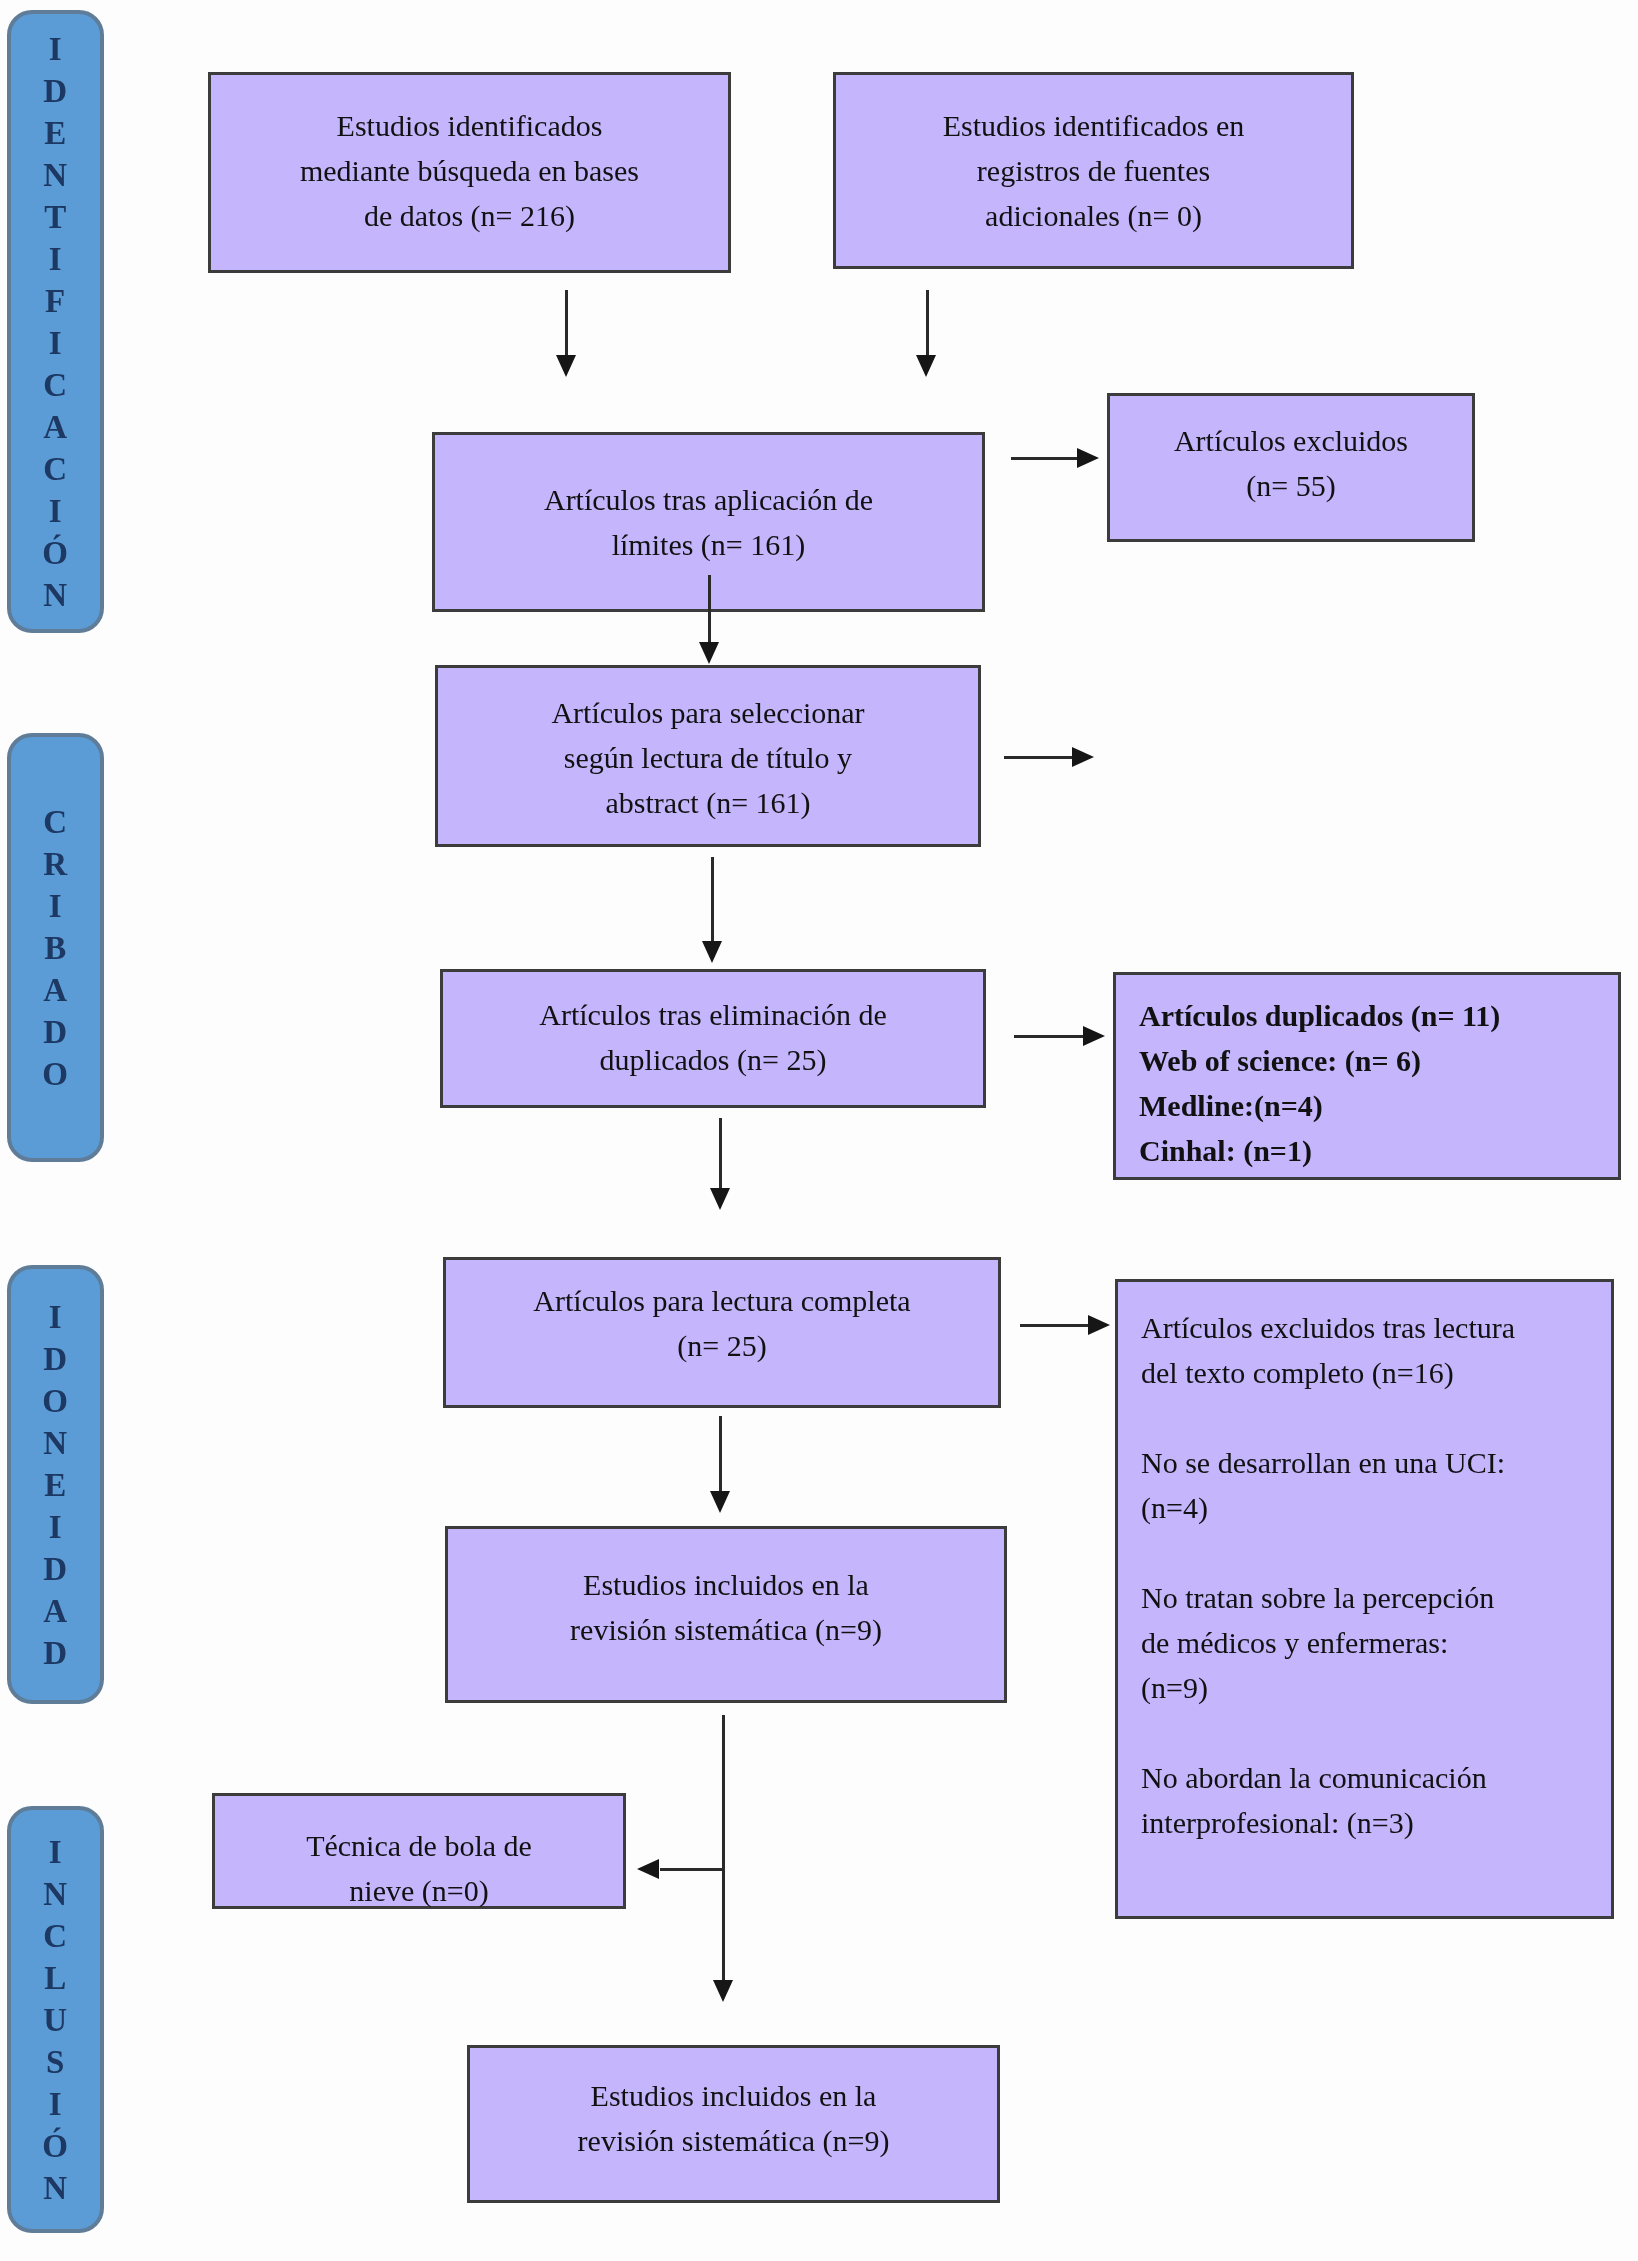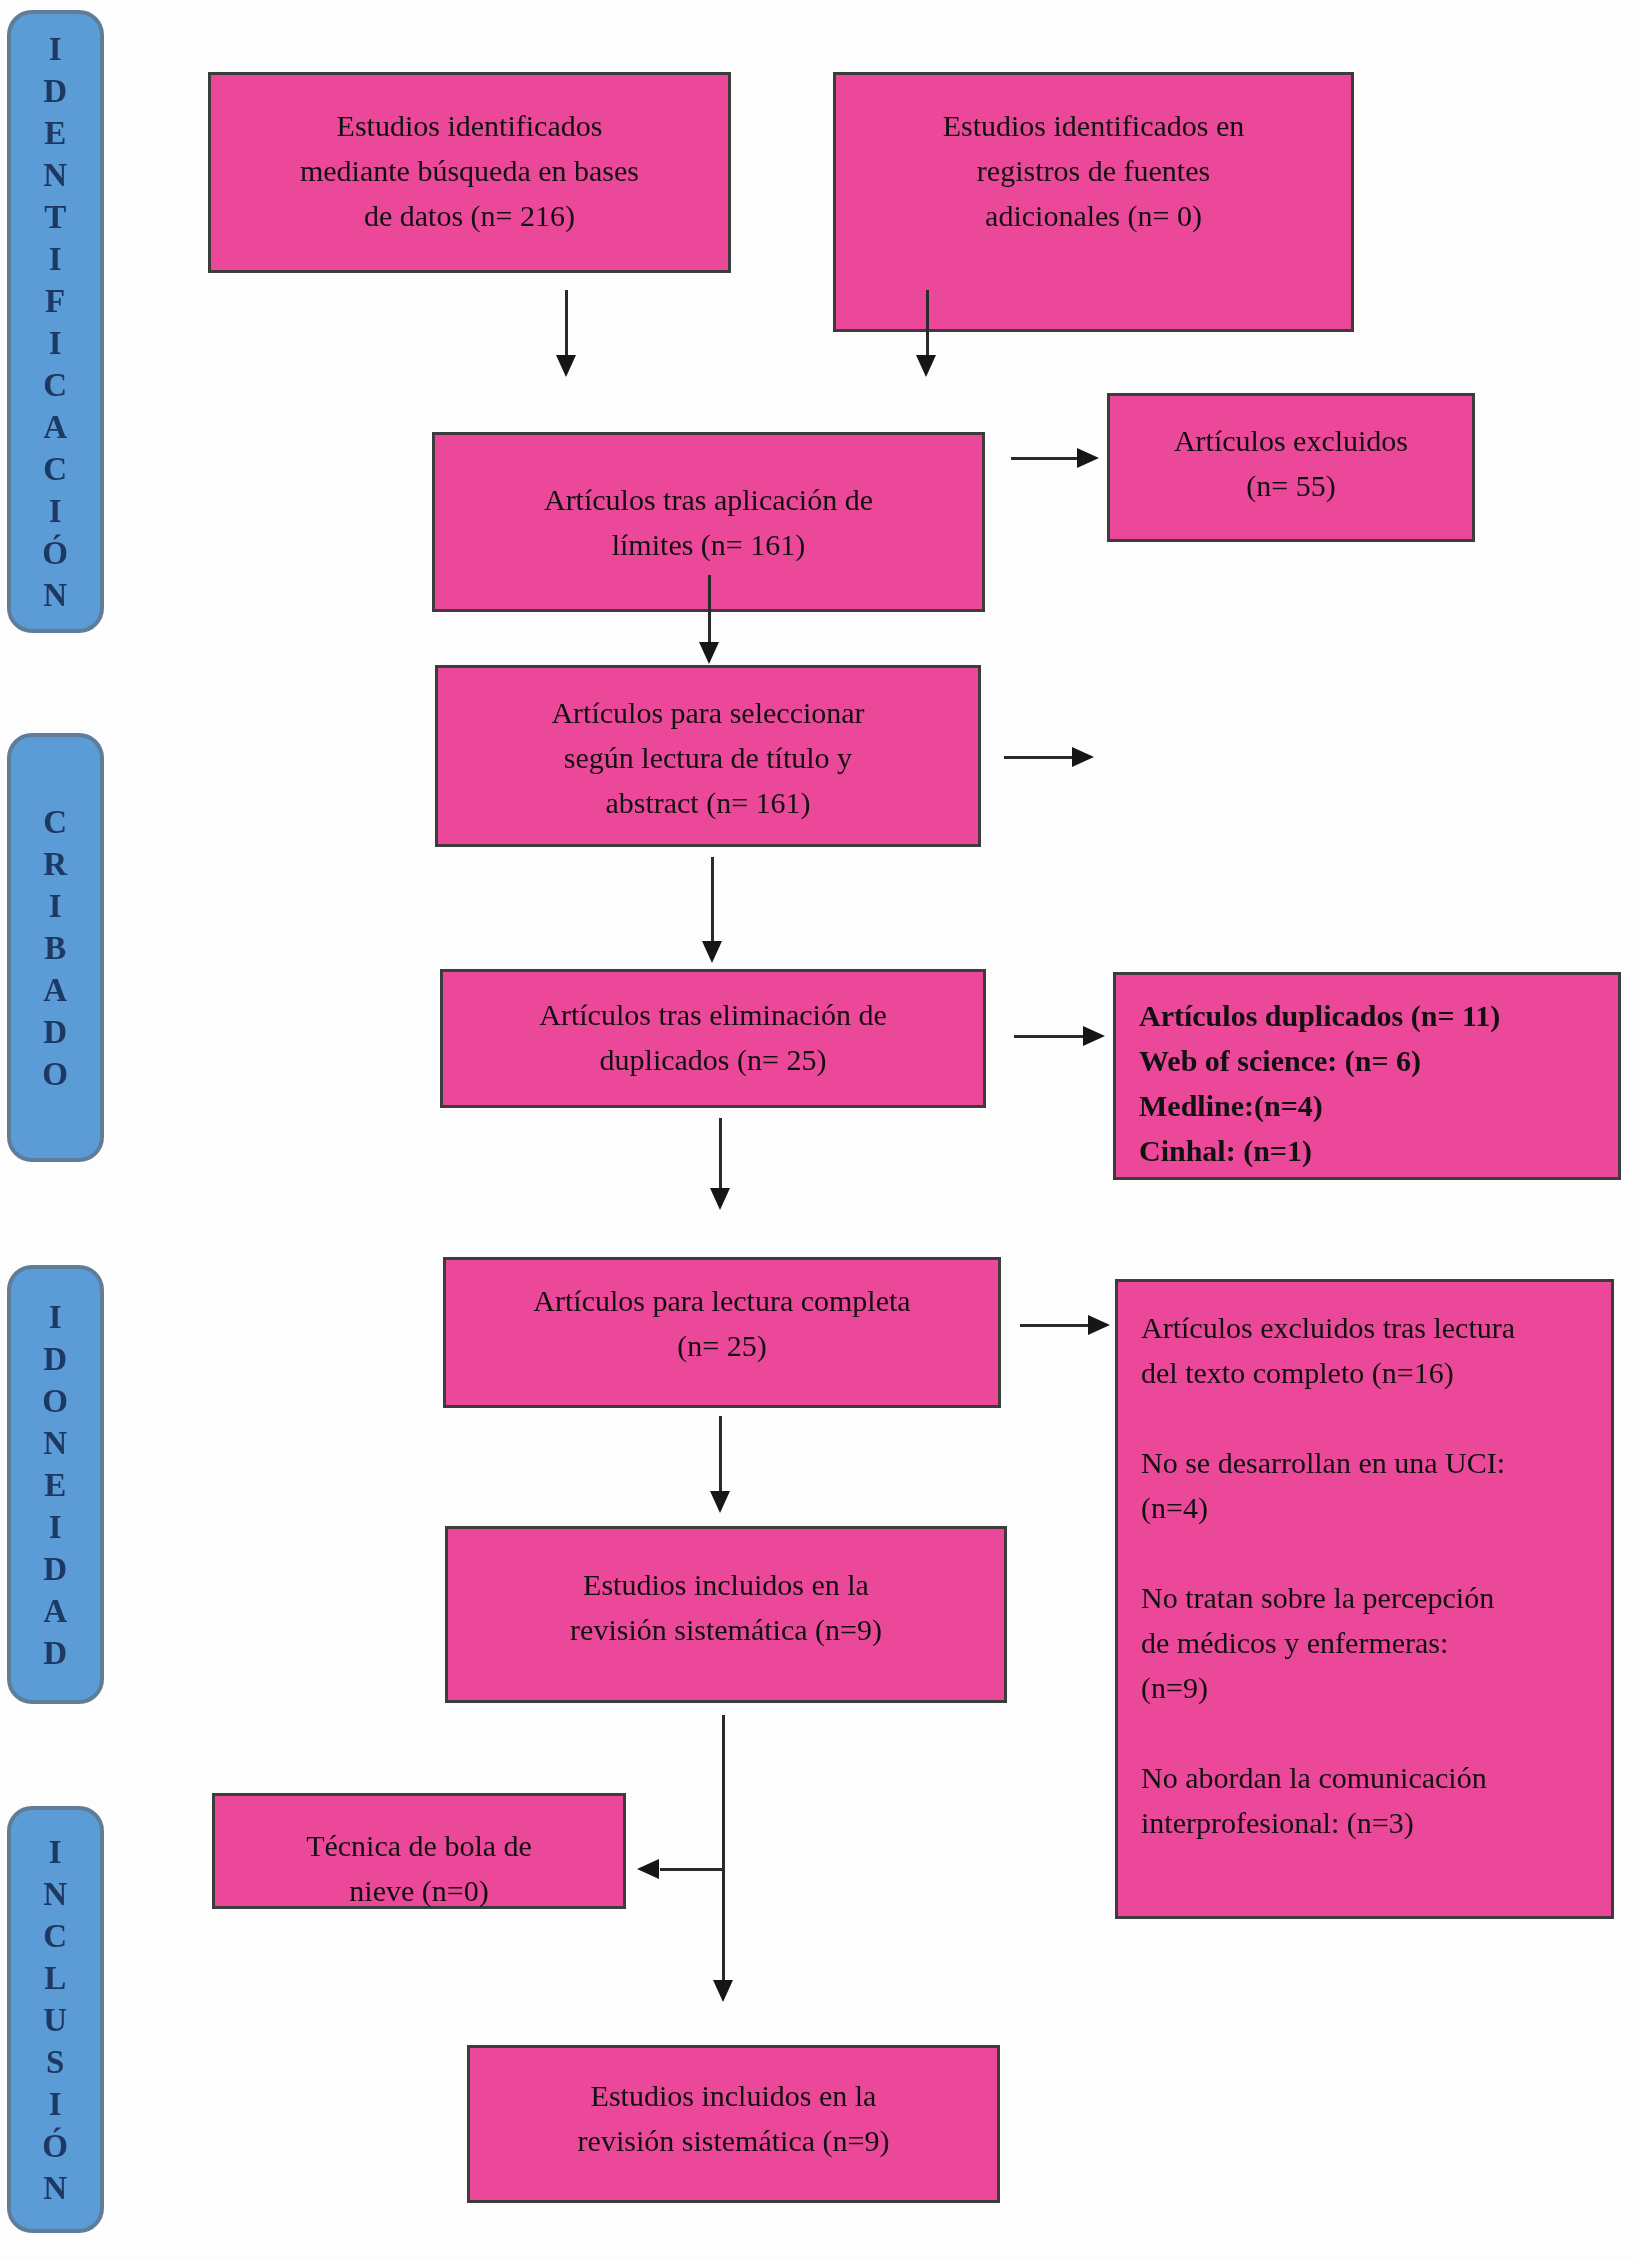--- a/index.html
+++ b/index.html
@@ -14,21 +14,21 @@
     background:#5b9cd6;
     border:4.2px solid #5f7d99;
     border-radius:25px;
     box-sizing:border-box;
     display:flex;align-items:center;justify-content:center;
     text-align:center;
     color:#1c3863;font-weight:bold;font-size:33px;line-height:42px;
     white-space:pre-line;
   }
   .box{
-    position:absolute;background:#ec4899;
+    position:absolute;background:#c4b5fd;
     border:3.3px solid #3c3c3c;
     box-sizing:border-box;
     font-size:30px;line-height:45px;text-align:center;
     white-space:pre-line;
     padding-top:21.7px;
   }
   .box.align-left{text-align:left;padding-left:23px;padding-right:10px;}
   .vline{position:absolute;width:2.5px;background:#2a2a2a;}
   .hline{position:absolute;height:2.5px;background:#2a2a2a;}
   .head-down{position:absolute;width:0;height:0;
@@ -82,21 +82,21 @@
 L
 U
 S
 I
 Ó
 N</div>
 
   <div class="box" style="left:208px;top:72px;width:523px;height:201px;padding-top:28px;">Estudios identificados
 mediante búsqueda en bases
 de datos (n= 216)</div>
-  <div class="box" style="left:833px;top:72px;width:521px;height:260px;padding-top:28px;">Estudios identificados en
+  <div class="box" style="left:833px;top:72px;width:521px;height:197px;padding-top:28px;">Estudios identificados en
 registros de fuentes
 adicionales (n= 0)</div>
 
   <div class="vline" style="left:565px;top:290px;height:67px;"></div>
   <div class="head-down" style="left:556px;top:355px;"></div>
   <div class="vline" style="left:926px;top:290px;height:67px;"></div>
   <div class="head-down" style="left:916px;top:355px;"></div>
 
   <div class="box" style="left:432px;top:385px;width:553px;height:180px;padding-top:42px;margin-top:47px;">Artículos tras aplicación de
 límites (n= 161)</div>

